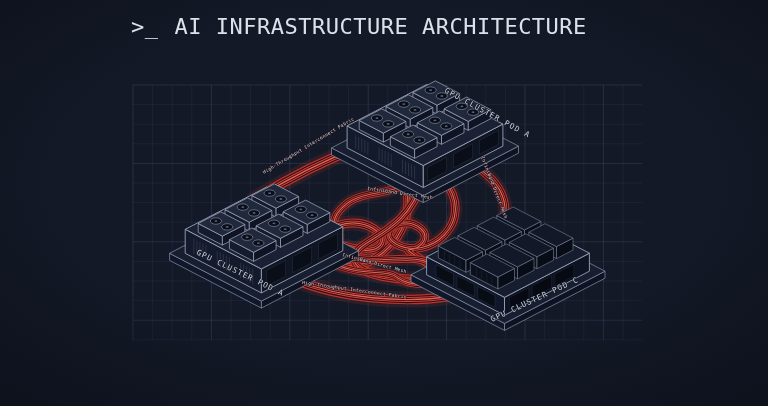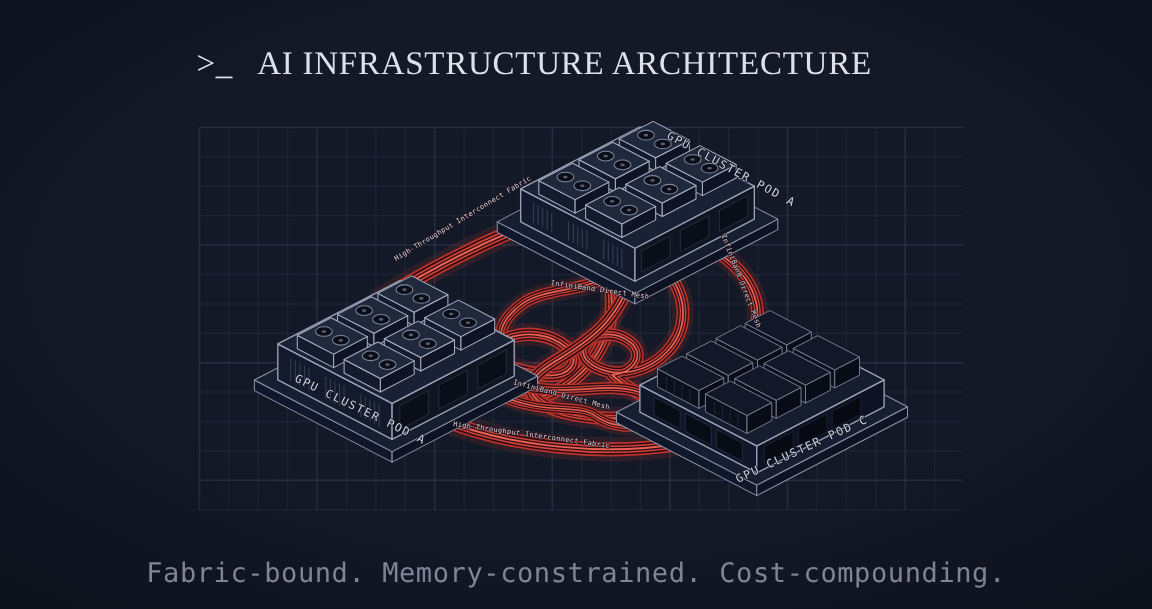--- a/index.html
+++ b/index.html
@@ -3,22 +3,22 @@
 <meta charset="utf-8">
 <style>
   html,body{margin:0;padding:0;background:#0d111c;}
   .stage{
     position:relative;width:768px;height:406px;overflow:hidden;
     background:#141927;
     font-family:"DejaVu Sans Mono","Liberation Mono",monospace;
   }
   .diagram-svg{position:absolute;left:0;top:0;width:768px;height:406px;}
   .title{
-    position:absolute;left:131px;top:29px;
-    font-size:22px;letter-spacing:0.5px;color:#dce1ea;white-space:nowrap;font-family:Liberation Serif, serif;
+    position:absolute;left:131px;top:14px;
+    font-size:22px;letter-spacing:0.5px;color:#dce1ea;white-space:nowrap;
   }
   .title .prompt{margin-right:16px;color:#dce1ea;}
   .tagline{
     position:absolute;left:0;right:0;bottom:13px;text-align:center;
     font-size:18px;letter-spacing:0.4px;color:#7d8596;white-space:nowrap;
   }
   svg text{font-family:"DejaVu Sans Mono","Liberation Mono",monospace;}
   .pod-label{font-size:7.6px;letter-spacing:1.1px;fill:#ccd2dd;paint-order:stroke;stroke:#141927;stroke-width:1.1px;}
   .cable-label{font-size:4.6px;letter-spacing:0.25px;fill:#d6dae3;paint-order:stroke;stroke:#20101a;stroke-width:0.9px;}
 </style>
@@ -353,14 +353,13 @@
           </radialGradient>
         </defs>
         <rect x="0" y="0" width="768" height="406" fill="url(#vgGrad)"></rect>
       </g>
   </svg>
 
   <div class="title">
     <span class="prompt">&gt;_</span><span>AI INFRASTRUCTURE ARCHITECTURE</span>
   </div>
 
-  <div class="tagline">Fabric-bound. Memory-constrained. Cost-compounding.</div>
 </div>
 
 </body></html>

